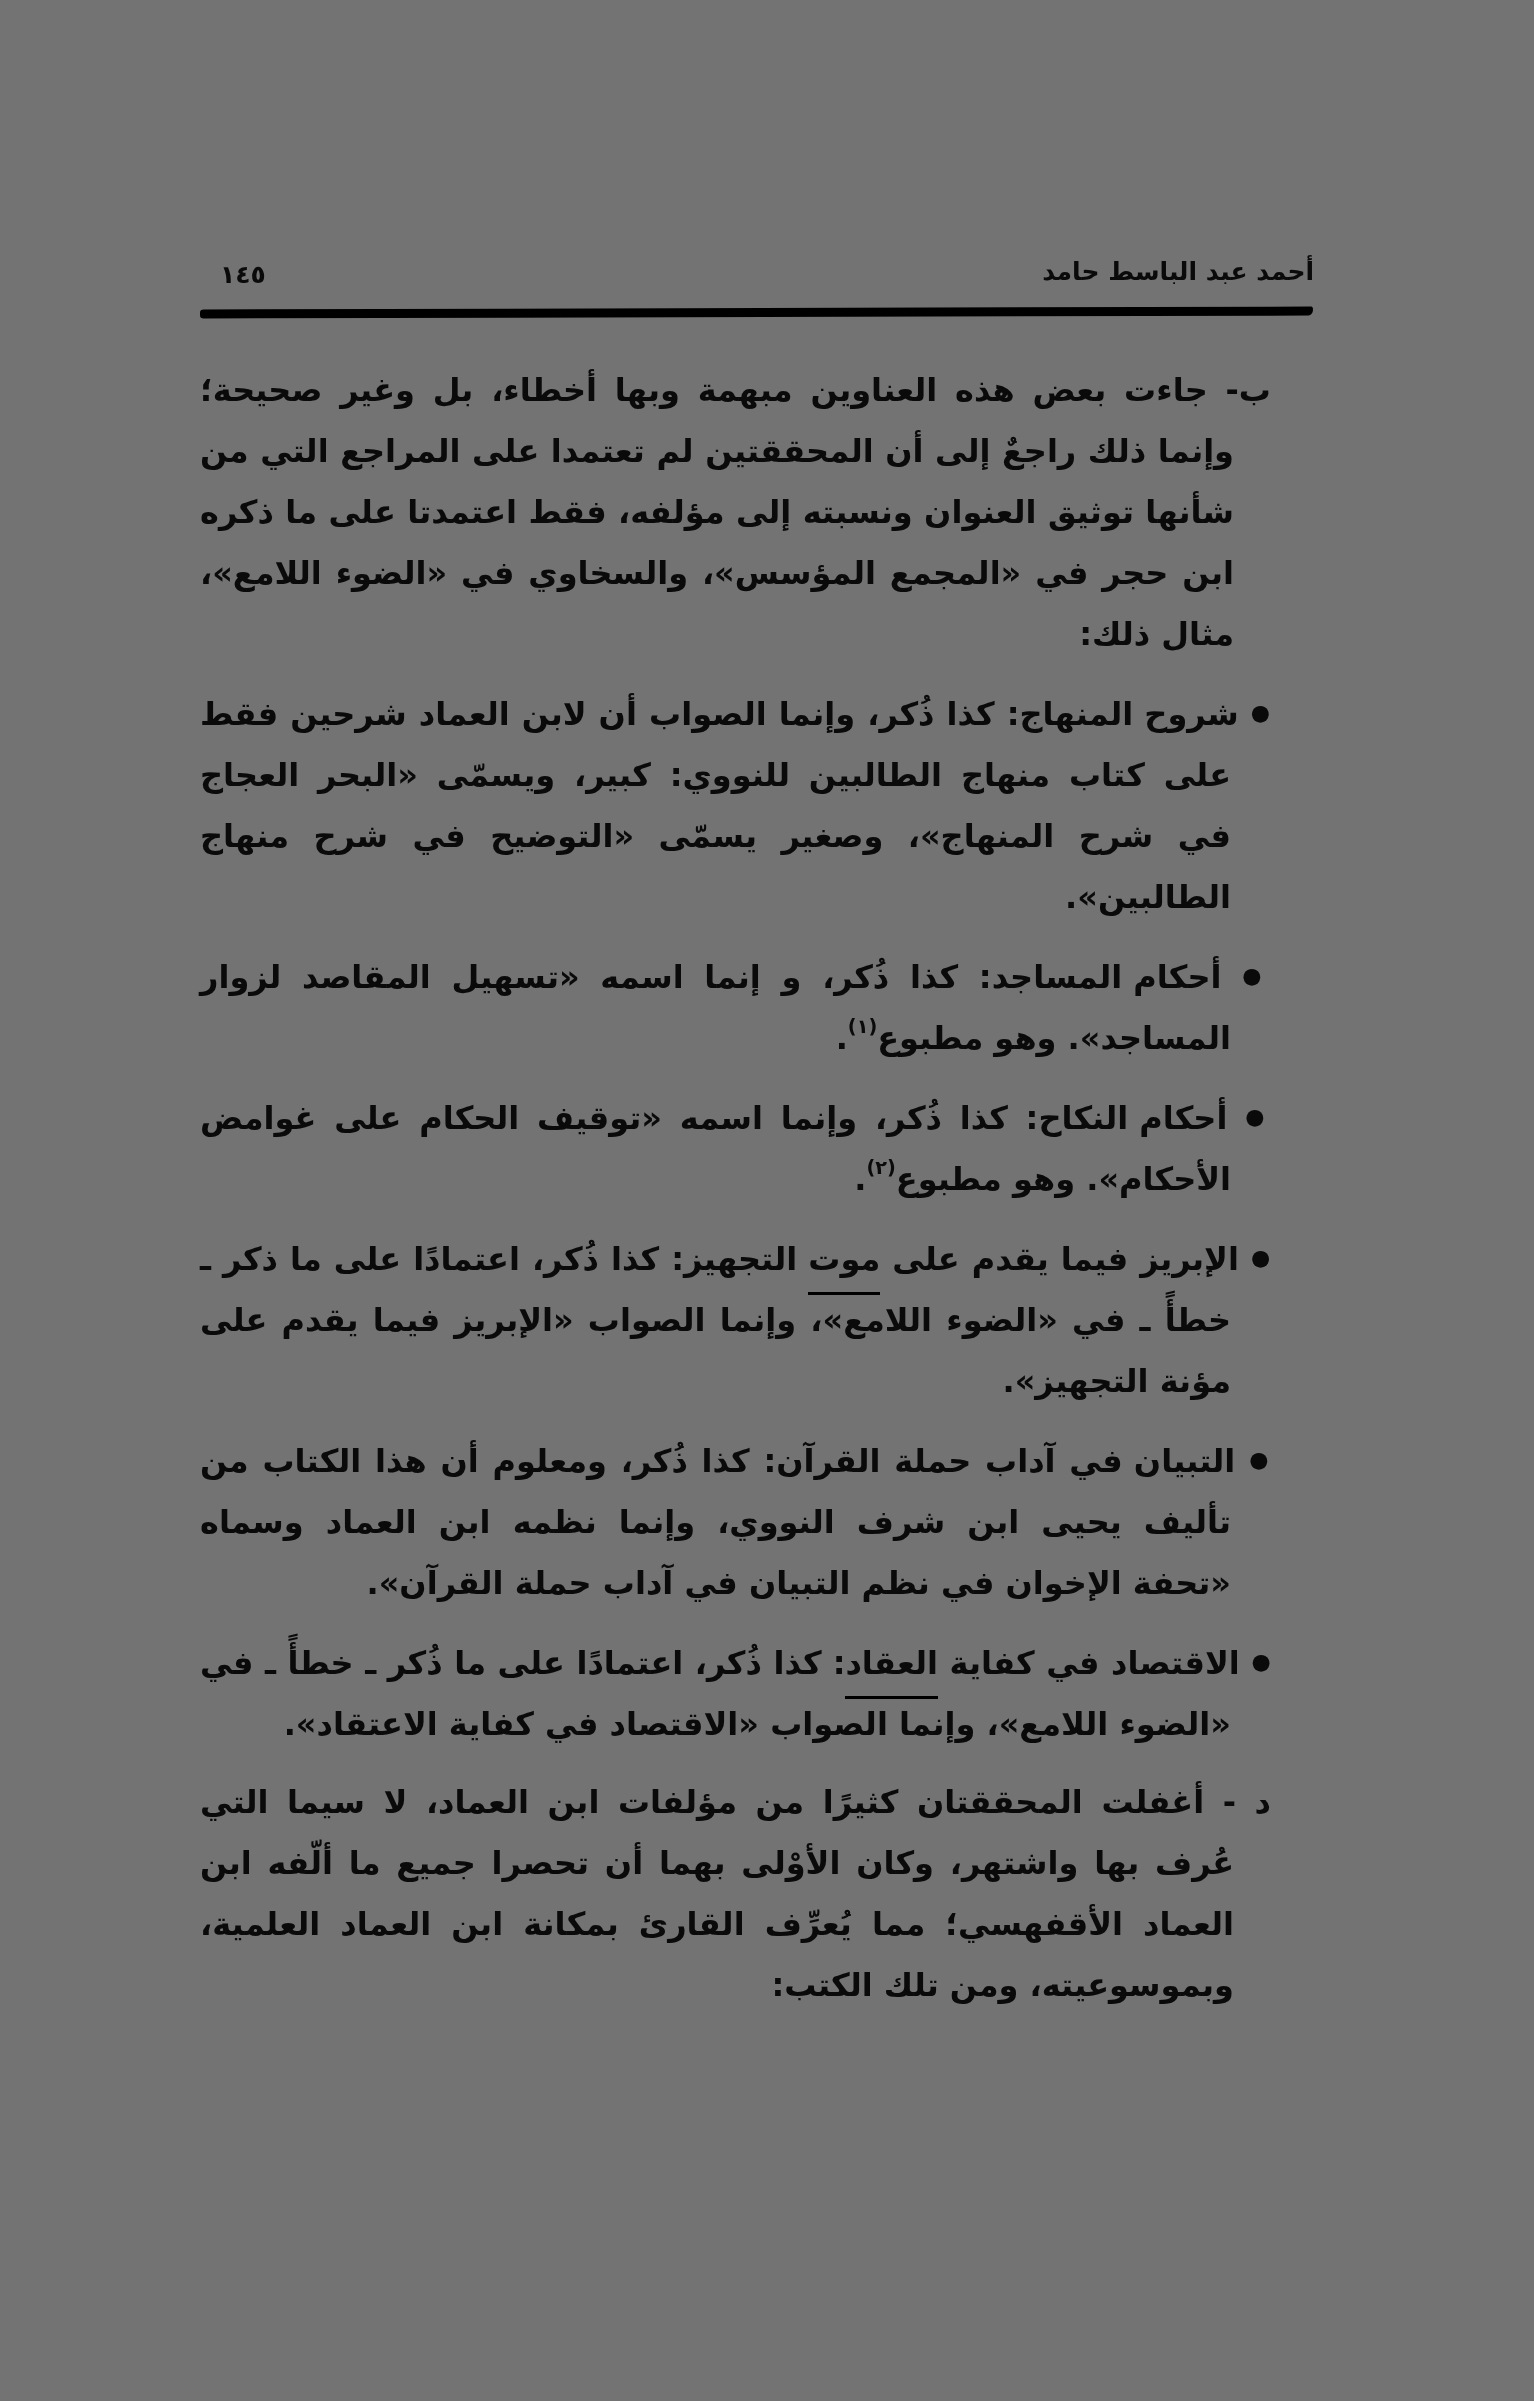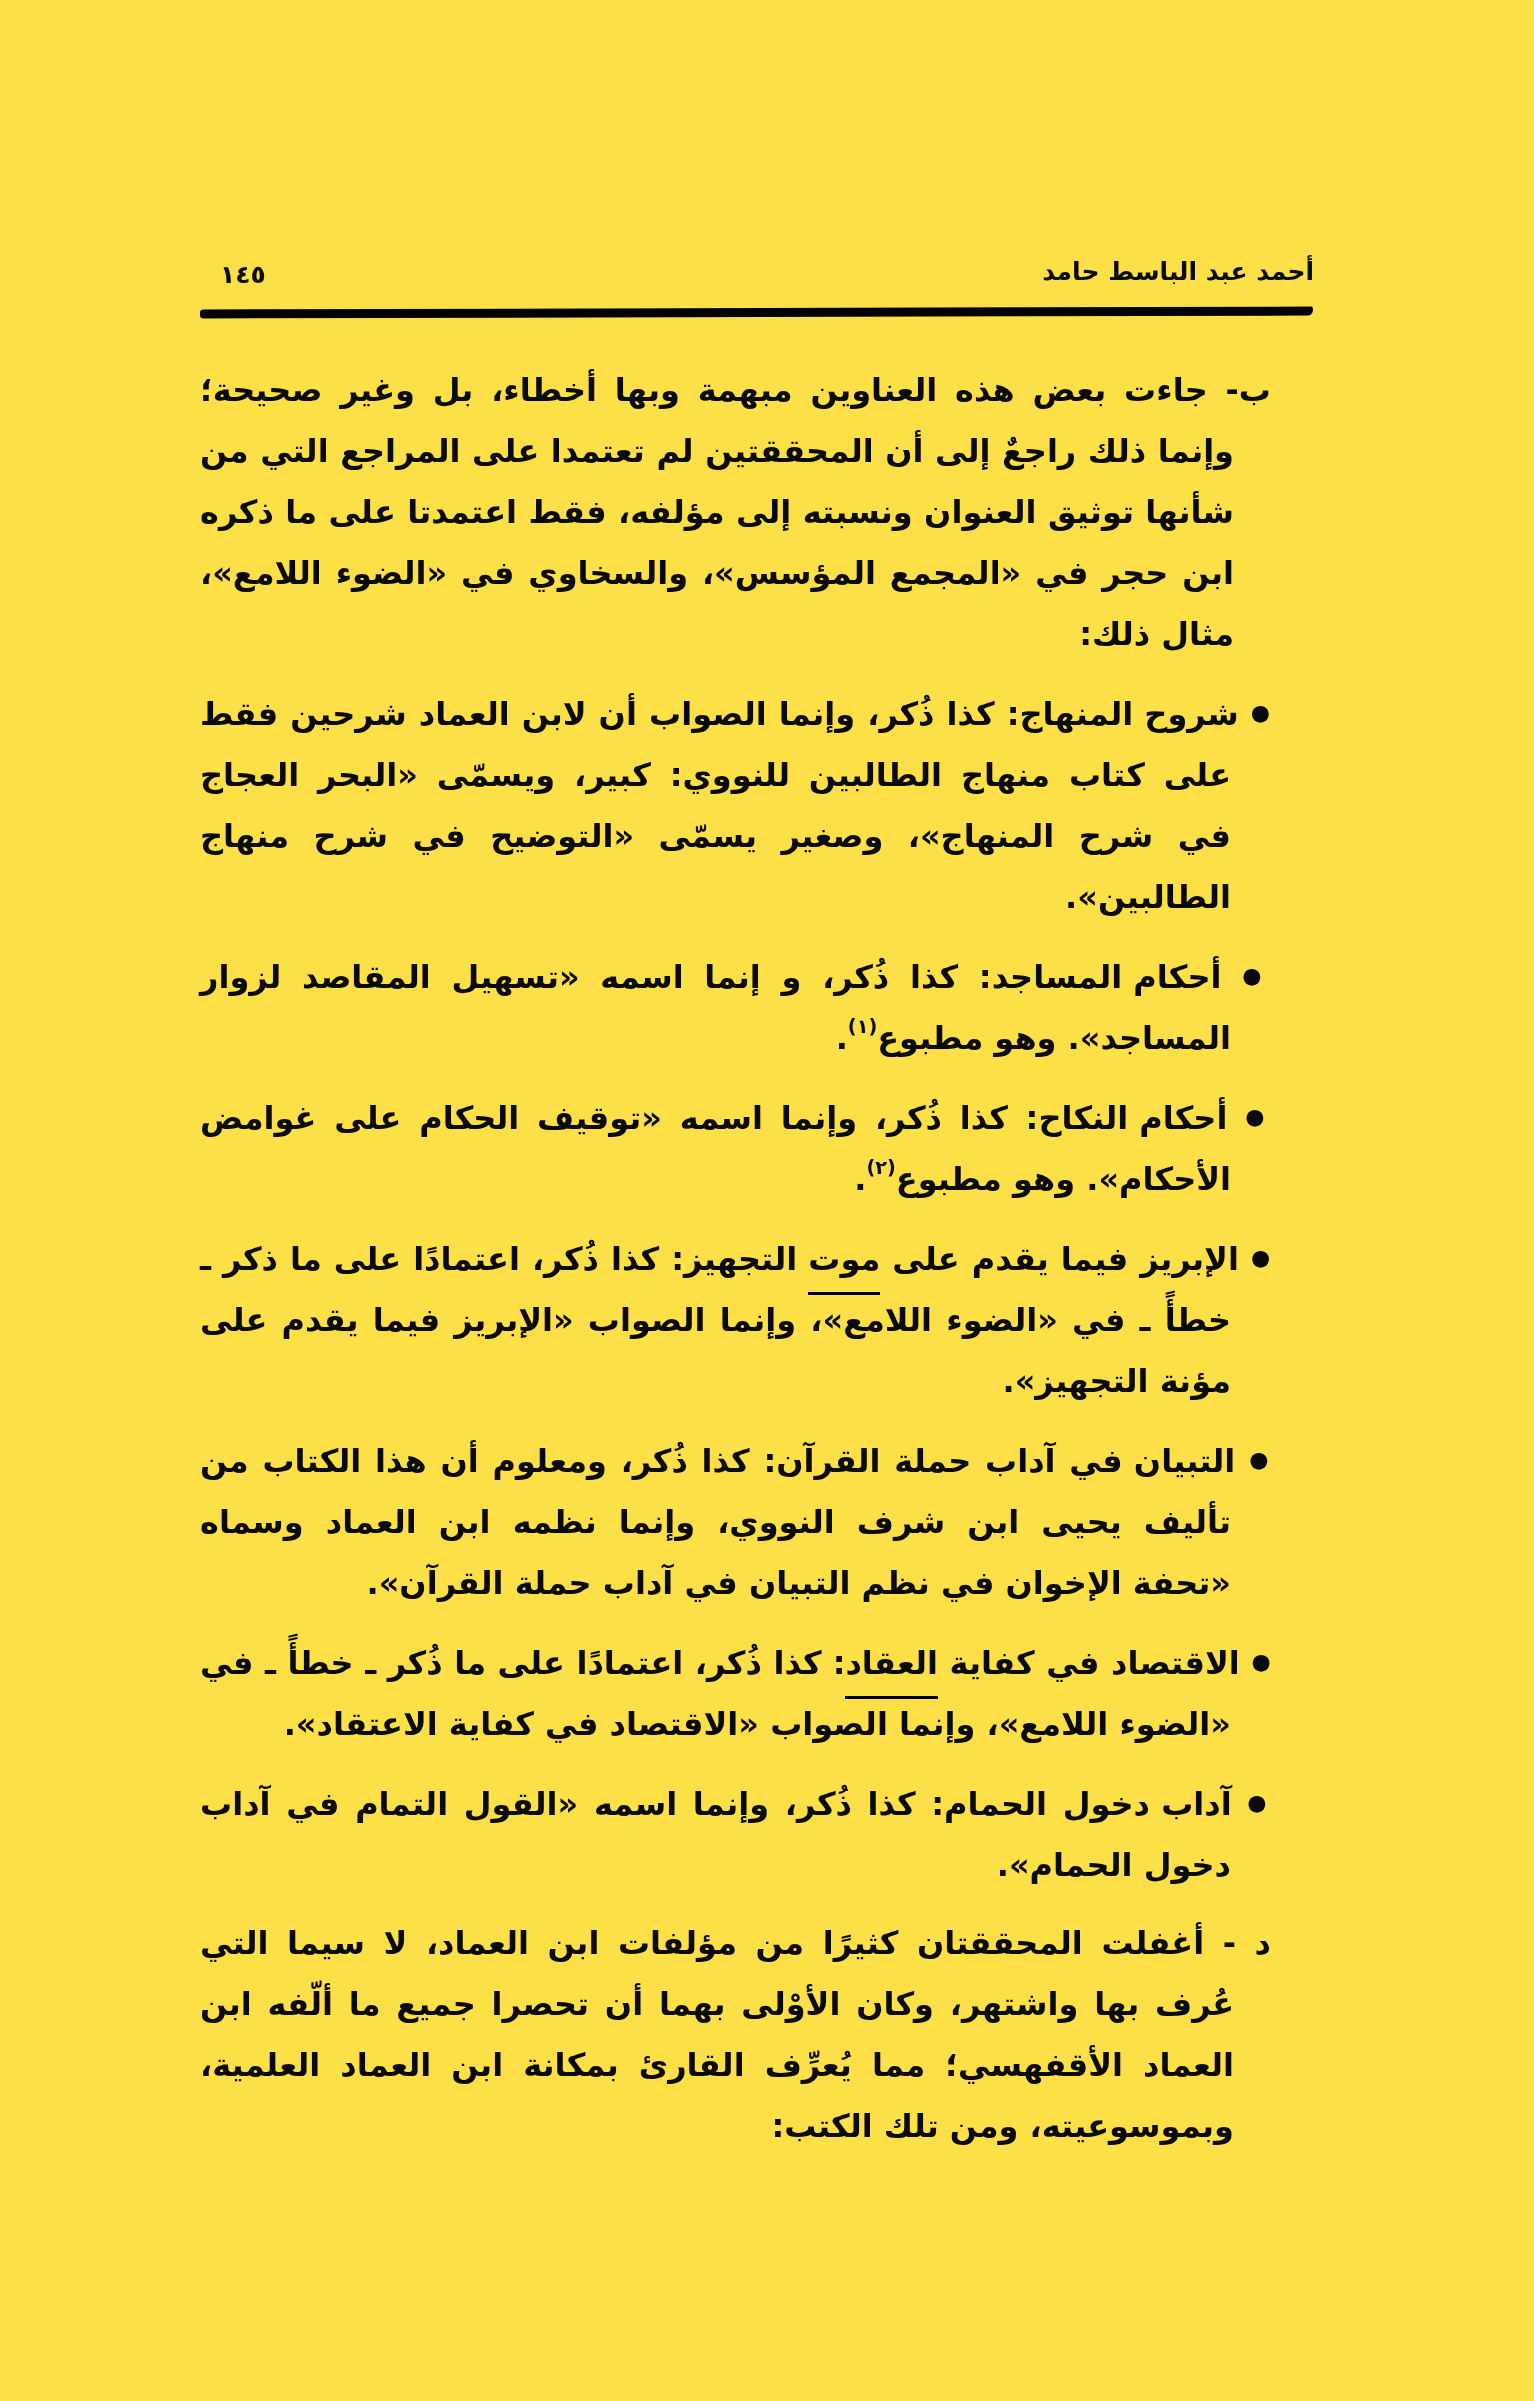--- a/index.html
+++ b/index.html
@@ -7,21 +7,21 @@
   body {
     width: 1534px; height: 2401px;
     background: #f2f2ee;
     font-family: "DejaVu Sans", sans-serif;
     color: #0a0a0a;
     direction: rtl;
   }
   .page {
     position: relative;
     width: 1534px; height: 2401px;
-    background: #fde047;
+    background: #737373;
     overflow: hidden;
   }
   
   .page-number {
     position: absolute; top: 260px; left: 220px;
     font-size: 25px; font-weight: 700;
     direction: ltr;
   }
   .author {
     position: absolute; top: 257px; left: 216px; right: 220px;
@@ -93,21 +93,20 @@
       <li class="item"><span class="glyph">●</span> <span>أحكام المساجد: كذا ذُكر، و إنما اسمه «تسهيل المقاصد لزوار المساجد». وهو مطبوع</span><span class="u"></span><span></span><sup class="ref">(١)</sup><span>.</span></li>
 
       <li class="item"><span class="glyph">●</span> <span>أحكام النكاح: كذا ذُكر، وإنما اسمه «توقيف الحكام على غوامض الأحكام». وهو مطبوع</span><span class="u"></span><span></span><sup class="ref">(٢)</sup><span>.</span></li>
 
       <li class="item"><span class="glyph">●</span> <span>الإبريز فيما يقدم على </span><span class="u">موت</span><span> التجهيز: كذا ذُكر، اعتمادًا على ما ذكر ـ خطأً ـ في «الضوء اللامع»، وإنما الصواب «الإبريز فيما يقدم على مؤنة التجهيز».</span><sup class="ref"></sup><span></span></li>
 
       <li class="item"><span class="glyph">●</span> <span>التبيان في آداب حملة القرآن: كذا ذُكر، ومعلوم أن هذا الكتاب من تأليف يحيى ابن شرف النووي، وإنما نظمه ابن العماد وسماه «تحفة الإخوان في نظم التبيان في آداب حملة القرآن».</span><span class="u"></span><span></span><sup class="ref"></sup><span></span></li>
 
       <li class="item"><span class="glyph">●</span> <span>الاقتصاد في كفاية </span><span class="u">العقاد</span><span>: كذا ذُكر، اعتمادًا على ما ذُكر ـ خطأً ـ في «الضوء اللامع»، وإنما الصواب «الاقتصاد في كفاية الاعتقاد».</span><sup class="ref"></sup><span></span></li>
 
-      <li class="item"><span class="glyph">●</span> <span>آداب دخول الحمام: كذا ذُكر، وإنما اسمه «القول التمام في آداب دخول الحمام».</span><span class="u"></span><span></span><sup class="ref"></sup><span></span></li>
     </ul>
 
 
     <p class="para"><span class="pmarker">د -</span> <span>أغفلت المحققتان كثيرًا من مؤلفات ابن العماد، لا سيما التي عُرف بها واشتهر، وكان الأوْلى بهما أن تحصرا جميع ما ألّفه ابن العماد الأقفهسي؛ مما يُعرِّف القارئ بمكانة ابن العماد العلمية، وبموسوعيته، ومن تلك الكتب:</span></p>
 
   </main>
 
 
 </div>
 

